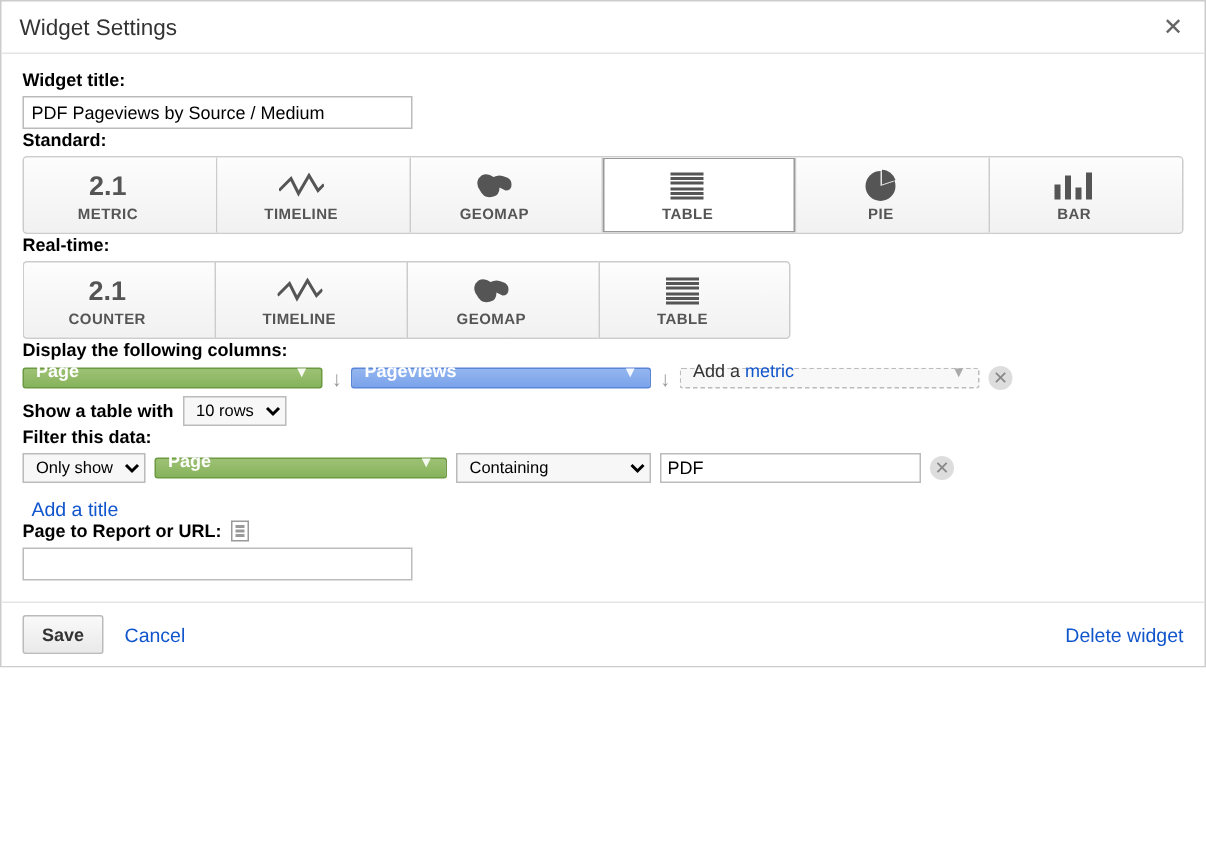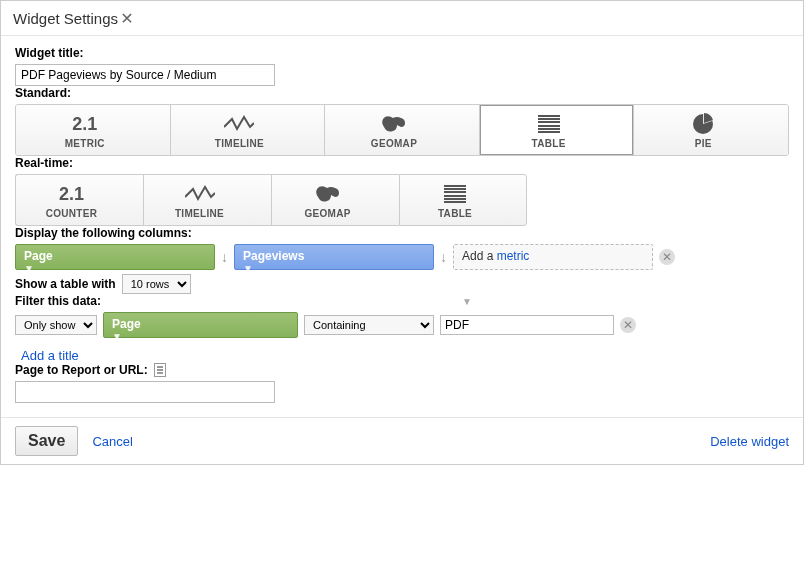--- a/index.html
+++ b/index.html
@@ -1,18 +1,18 @@
 <!DOCTYPE html>
 <html><head>
 <meta charset="utf-8">
 <style>
 * { box-sizing: border-box; margin: 0; padding: 0; }
 body { font-family: Arial, Helvetica, sans-serif; font-size: 13px; color: #333; background: #fff; }
 .dialog { width: 804px; border: 1px solid #ccc; background: #fff; }
-.dialog-header { display: flex; align-items: center; padding: 8px 12px; border-bottom: 1px solid #e5e5e5; }
+.dialog-header { display: flex; align-items: center; justify-content: space-between; padding: 8px 12px; border-bottom: 1px solid #e5e5e5; }
 .dialog-title { font-size: 15px; font-weight: normal; color: #333; }
 .close-btn { width: 18px; height: 18px; display: flex; align-items: center; justify-content: center; cursor: pointer; color: #666; font-size: 16px; }
 .dialog-body { padding: 10px 14px 14px 14px; }
 .field-label { font-size: 12px; font-weight: bold; color: #000; margin-bottom: 4px; display: block; }
 .text-input { border: 1px solid #bbb; padding: 3px 5px; font-size: 12px; width: 260px; background: #fff; }
 .section { margin-top: 0; }
 
 .type-grid { display: flex; border: 1px solid #ccc; border-radius: 3px; overflow: hidden; }
 .type-btn { flex: 1; background: linear-gradient(#fdfdfd, #f1f1f1); border-right: 1px solid #ccc; padding: 8px 16px 6px 0; text-align: center; cursor: pointer; display: flex; flex-direction: column; align-items: center; gap: 3px; }
 .type-btn:last-child { border-right: none; }
@@ -20,21 +20,21 @@
 .type-icon { height: 22px; display: flex; align-items: center; justify-content: center; color: #555; }
 .type-label { font-size: 10px; font-weight: bold; color: #555; letter-spacing: 0.3px; }
 .type-number { font-size: 18px; font-weight: bold; color: #555; }
 
 .rt-grid { display: flex; }
 .rt-grid .type-btn { flex: 0 0 128px; border: 1px solid #ccc; border-right: none; }
 .rt-grid .type-btn:first-child { border-top-left-radius: 3px; border-bottom-left-radius: 3px; }
 .rt-grid .type-btn:last-child { border-right: 1px solid #ccc; border-top-right-radius: 3px; border-bottom-right-radius: 3px; }
 
 .columns-row { display: flex; align-items: center; gap: 6px; margin-top: 4px; }
-.pill { display: flex; align-items: flex-start; justify-content: space-between; padding: 4px 8px; border-radius: 2px; font-size: 12px; font-weight: bold; color: #fff; min-width: 200px; height: 26px; cursor: pointer; flex-direction: column; }
+.pill { display: flex; align-items: flex-end; justify-content: space-between; padding: 4px 8px; border-radius: 2px; font-size: 12px; font-weight: bold; color: #fff; min-width: 200px; height: 14px; cursor: pointer; }
 .pill-green { background: linear-gradient(#9dc174, #87b35c); border: 1px solid #6b9a43; }
 .pill-blue { background: linear-gradient(#94b6ef, #7aa3eb); border: 1px solid #5a86d8; }
 .pill-dashed { border: 1px dashed #bbb; background: #f8f8f8; color: #333; font-weight: normal; gap: 33px; }
 .pill .caret { font-size: 10px; color: rgba(255,255,255,0.9); }
 .pill-dashed .caret { color: #aaa; }
 .arrow-down { color: #999; font-size: 14px; }
 .remove-circle { width: 16px; height: 16px; border-radius: 50%; background: #ddd; color: #888; display: flex; align-items: center; justify-content: center; font-size: 12px; cursor: pointer; }
 .link-text { color: #15c; cursor: pointer; }
 .metric-link { color: #15c; }
 
@@ -42,21 +42,21 @@
 select.native { font-size: 11px; border: 1px solid #bbb; background: #f7f7f7; padding: 1px 4px; height: 20px; }
 .filter-value { border: 1px solid #bbb; padding: 2px 4px; font-size: 12px; width: 174px; height: 20px; }
 
 .url-row { display: flex; align-items: center; gap: 6px; }
 .url-input { border: 1px solid #bbb; padding: 3px 5px; font-size: 12px; width: 260px; height: 22px; }
 .doc-icon { width: 12px; height: 14px; border: 1px solid #999; display: inline-block; position: relative; }
 .doc-icon::after { content: ""; position: absolute; left: 2px; right: 2px; top: 2px; height: 2px; background: #999; box-shadow: 0 3px 0 #999, 0 6px 0 #999; }
 
 .dialog-footer { border-top: 1px solid #e5e5e5; padding: 8px 14px; display: flex; align-items: center; justify-content: space-between; }
 .footer-left { display: flex; align-items: center; gap: 14px; }
-.save-btn { background: linear-gradient(#f9f9f9, #e9e9e9); border: 1px solid #bbb; border-radius: 2px; padding: 5px 12px; font-size: 16px; font-weight: bold; cursor: pointer; color: #333; }
+.save-btn { background: linear-gradient(#f9f9f9, #e9e9e9); border: 1px solid #bbb; border-radius: 2px; padding: 5px 12px; font-size: 12px; font-weight: bold; cursor: pointer; color: #333; }
 
 .geomap-svg { width: 30px; height: 22px; }
 .table-lines { width: 22px; height: 18px; display: flex; flex-direction: column; justify-content: space-between; }
 .table-lines div { height: 2px; background: #555; }
 .pie-svg { width: 22px; height: 22px; }
 .bar-svg { width: 26px; height: 18px; display: flex; align-items: flex-end; gap: 3px; }
 .bar-svg div { width: 4px; background: #555; }
 .timeline-svg { width: 30px; height: 18px; }
 </style>
 </head>
@@ -118,20 +118,31 @@
         <div class="type-btn">
           <div class="type-icon">
             <svg class="pie-svg" viewBox="0 0 22 22">
                 <circle cx="11" cy="11" r="10" fill="#555"></circle>
                 <path d="M11 11 L11 1 A10 10 0 0 1 20 8 Z" fill="#fff" opacity="0.85"></path>
                 <path d="M11 11 L11 1 A10 10 0 0 1 20 8 Z" fill="#555" transform="translate(1,-1)"></path>
               </svg>
           </div>
           <div class="type-label">PIE</div>
         </div>
+        <div class="type-btn">
+          <div class="type-icon">
+            <div class="bar-svg">
+                <div style="height:10px"></div>
+                <div style="height:16px"></div>
+                <div style="height:8px"></div>
+                <div style="height:18px"></div>
+              </div>
+          </div>
+          <div class="type-label">BAR</div>
+        </div>
       </div>
     </div>
 
     <div class="section">
       <label class="field-label">Real-time:</label>
       <div class="rt-grid">
         <div class="type-btn">
           <div class="type-icon">
               <span class="type-number">2.1</span>
             </div>

